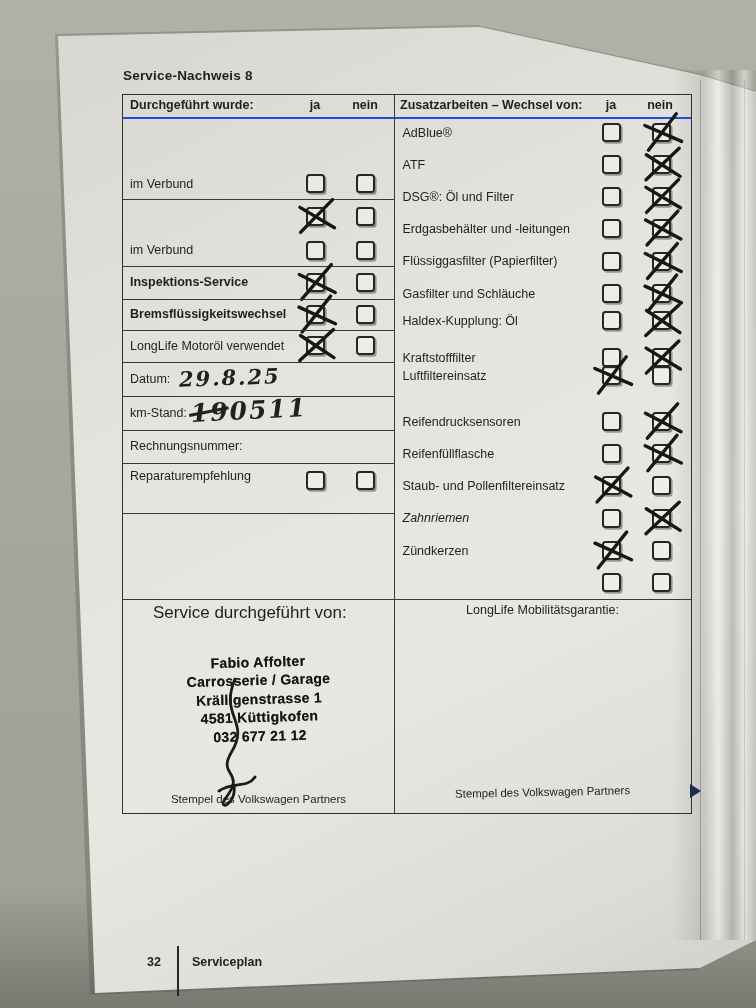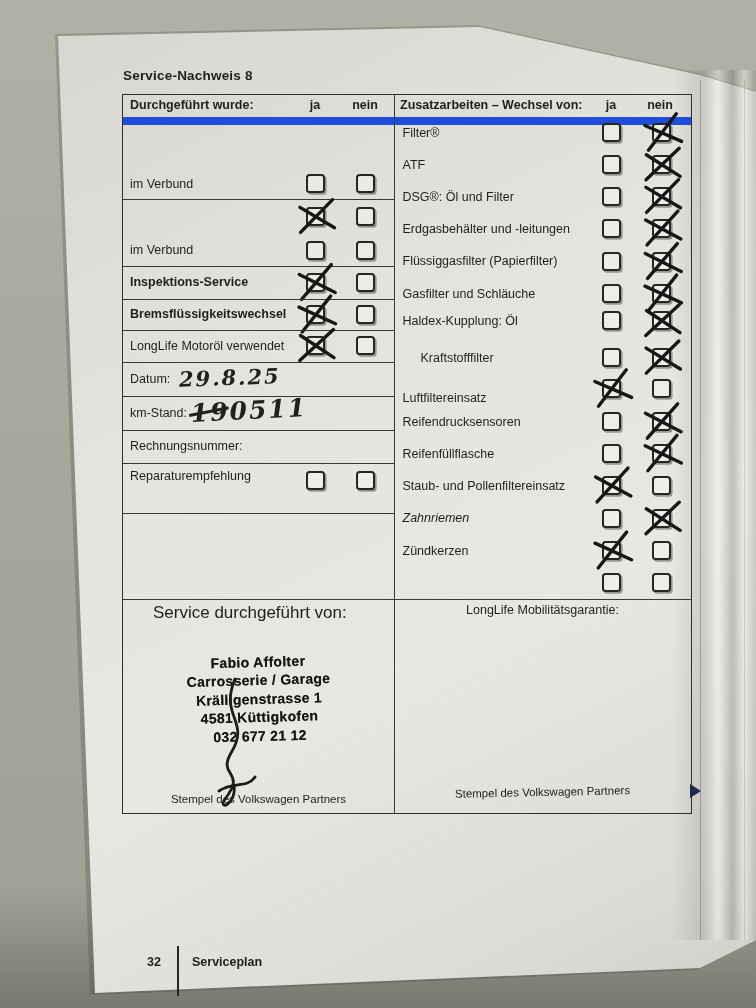--- a/index.html
+++ b/index.html
@@ -26,21 +26,21 @@
   }
   .curl-line{position:absolute;top:80px;height:860px;width:1px;background:rgba(70,70,64,.35);}
   
   .content{position:absolute;left:0;top:0;width:756px;height:1008px;color:#1f1f1d;}
   .doc-title{position:absolute;left:123px;top:68px;font-size:13.5px;font-weight:bold;letter-spacing:.2px;}
   .form{
     position:absolute;left:122px;top:94px;width:568px;height:718px;
     border:1.6px solid #30302c;
   }
   .form .vsplit{position:absolute;left:271px;top:0;bottom:0;width:1.4px;background:#3a3a35;}
-  .hdr{position:absolute;left:0;top:0;width:100%;height:22px;border-bottom:8px solid #1d4ed8;}
+  .hdr{position:absolute;left:0;top:0;width:100%;height:22px;border-bottom:2px solid #1d4ed8;}
   .hdr span{position:absolute;font-size:12.5px;font-weight:bold;top:3px;}
   .full-line{position:absolute;left:0;top:504px;width:100%;height:1.3px;background:#3a3a35;}
   .col{position:absolute;top:22px;bottom:0;}
   .col.left{left:0;width:271px;}
   .col.right{left:272.5px;width:295px;}
   .row{position:absolute;left:0;width:100%;display:flex;align-items:center;box-sizing:border-box;}
   .row .lbl{font-size:12.5px;padding-left:7px;line-height:1.15;}
   .row .lbl b{font-weight:bold;}
   .row .sub{font-weight:normal;}
   .divider{position:absolute;left:0;width:100%;height:1.2px;background:#3a3a35;}
@@ -174,21 +174,21 @@
         <div class="divider" style="top: 346px;"></div>
         <div class="row" style="top: 346px; height: 50px; align-items: flex-start; padding-top: 6px;">
           <span class="lbl"><span>Reparaturempfehlung</span></span>
           <span class="cb" style="left: 183px; top: 8px;"></span>
           <span class="cb" style="left: 233px; top: 8px;"></span>
         </div>
         <div class="divider" style="top: 396px;"></div>
       </div>
     <div class="col right" id="right-rows">
         <div class="row" style="top: 0px; height: 32.13px;">
-          <span class="lbl">Filter®</span>
+          <span class="lbl">AdBlue®</span>
           <span class="cb" style="left: 206px; top: calc(50% - 10px);"></span>
           <span class="cb" style="left: 256px; top: calc(50% - 10px);">
             <svg class="xm" viewBox="0 0 17 17" style="transform: rotate(-5deg);">
               <path d="M-3 2 L21 15"></path>
               <path d="M19 -4 L-2 19"></path>
             </svg>
           </span>
         </div>
         <div class="row" style="top: 32.13px; height: 32.13px;">
           <span class="lbl">ATF</span>
@@ -243,31 +243,31 @@
         <div class="row" style="top: 188px; height: 32.13px;">
           <span class="lbl">Haldex-Kupplung: Öl</span>
           <span class="cb" style="left: 206px; top: calc(50% - 10px);"></span>
           <span class="cb" style="left: 256px; top: calc(50% - 10px);">
             <svg class="xm" viewBox="0 0 17 17" style="transform: rotate(5deg);">
               <path d="M-3 2 L21 15"></path>
               <path d="M19 -4 L-2 19"></path>
             </svg>
           </span>
         </div>
-        <div class="row" style="top: 224.91px; height: 32.13px; padding-left: 18px;">
+        <div class="row" style="top: 224.91px; height: 32.13px;">
           <span class="lbl">Kraftstofffilter</span>
           <span class="cb" style="left: 206px; top: calc(50% - 10px);"></span>
           <span class="cb" style="left: 256px; top: calc(50% - 10px);">
             <svg class="xm" viewBox="0 0 17 17" style="transform: rotate(3deg);">
               <path d="M-3 2 L21 15"></path>
               <path d="M19 -4 L-2 19"></path>
             </svg>
           </span>
         </div>
-        <div class="row" style="top: 256px; height: 32.13px; align-items: flex-end;">
+        <div class="row" style="top: 243px; height: 32.13px;">
           <span class="lbl">Luftfiltereinsatz</span>
           <span class="cb" style="left: 206px; top: calc(50% - 10px);">
             <svg class="xm" viewBox="0 0 17 17" style="transform: rotate(-5deg);">
               <path d="M-3 2 L21 15"></path>
               <path d="M19 -4 L-2 19"></path>
             </svg>
           </span>
           <span class="cb" style="left: 256px; top: calc(50% - 10px);"></span>
         </div>
         <div class="row" style="top: 289.17px; height: 32.13px;">

